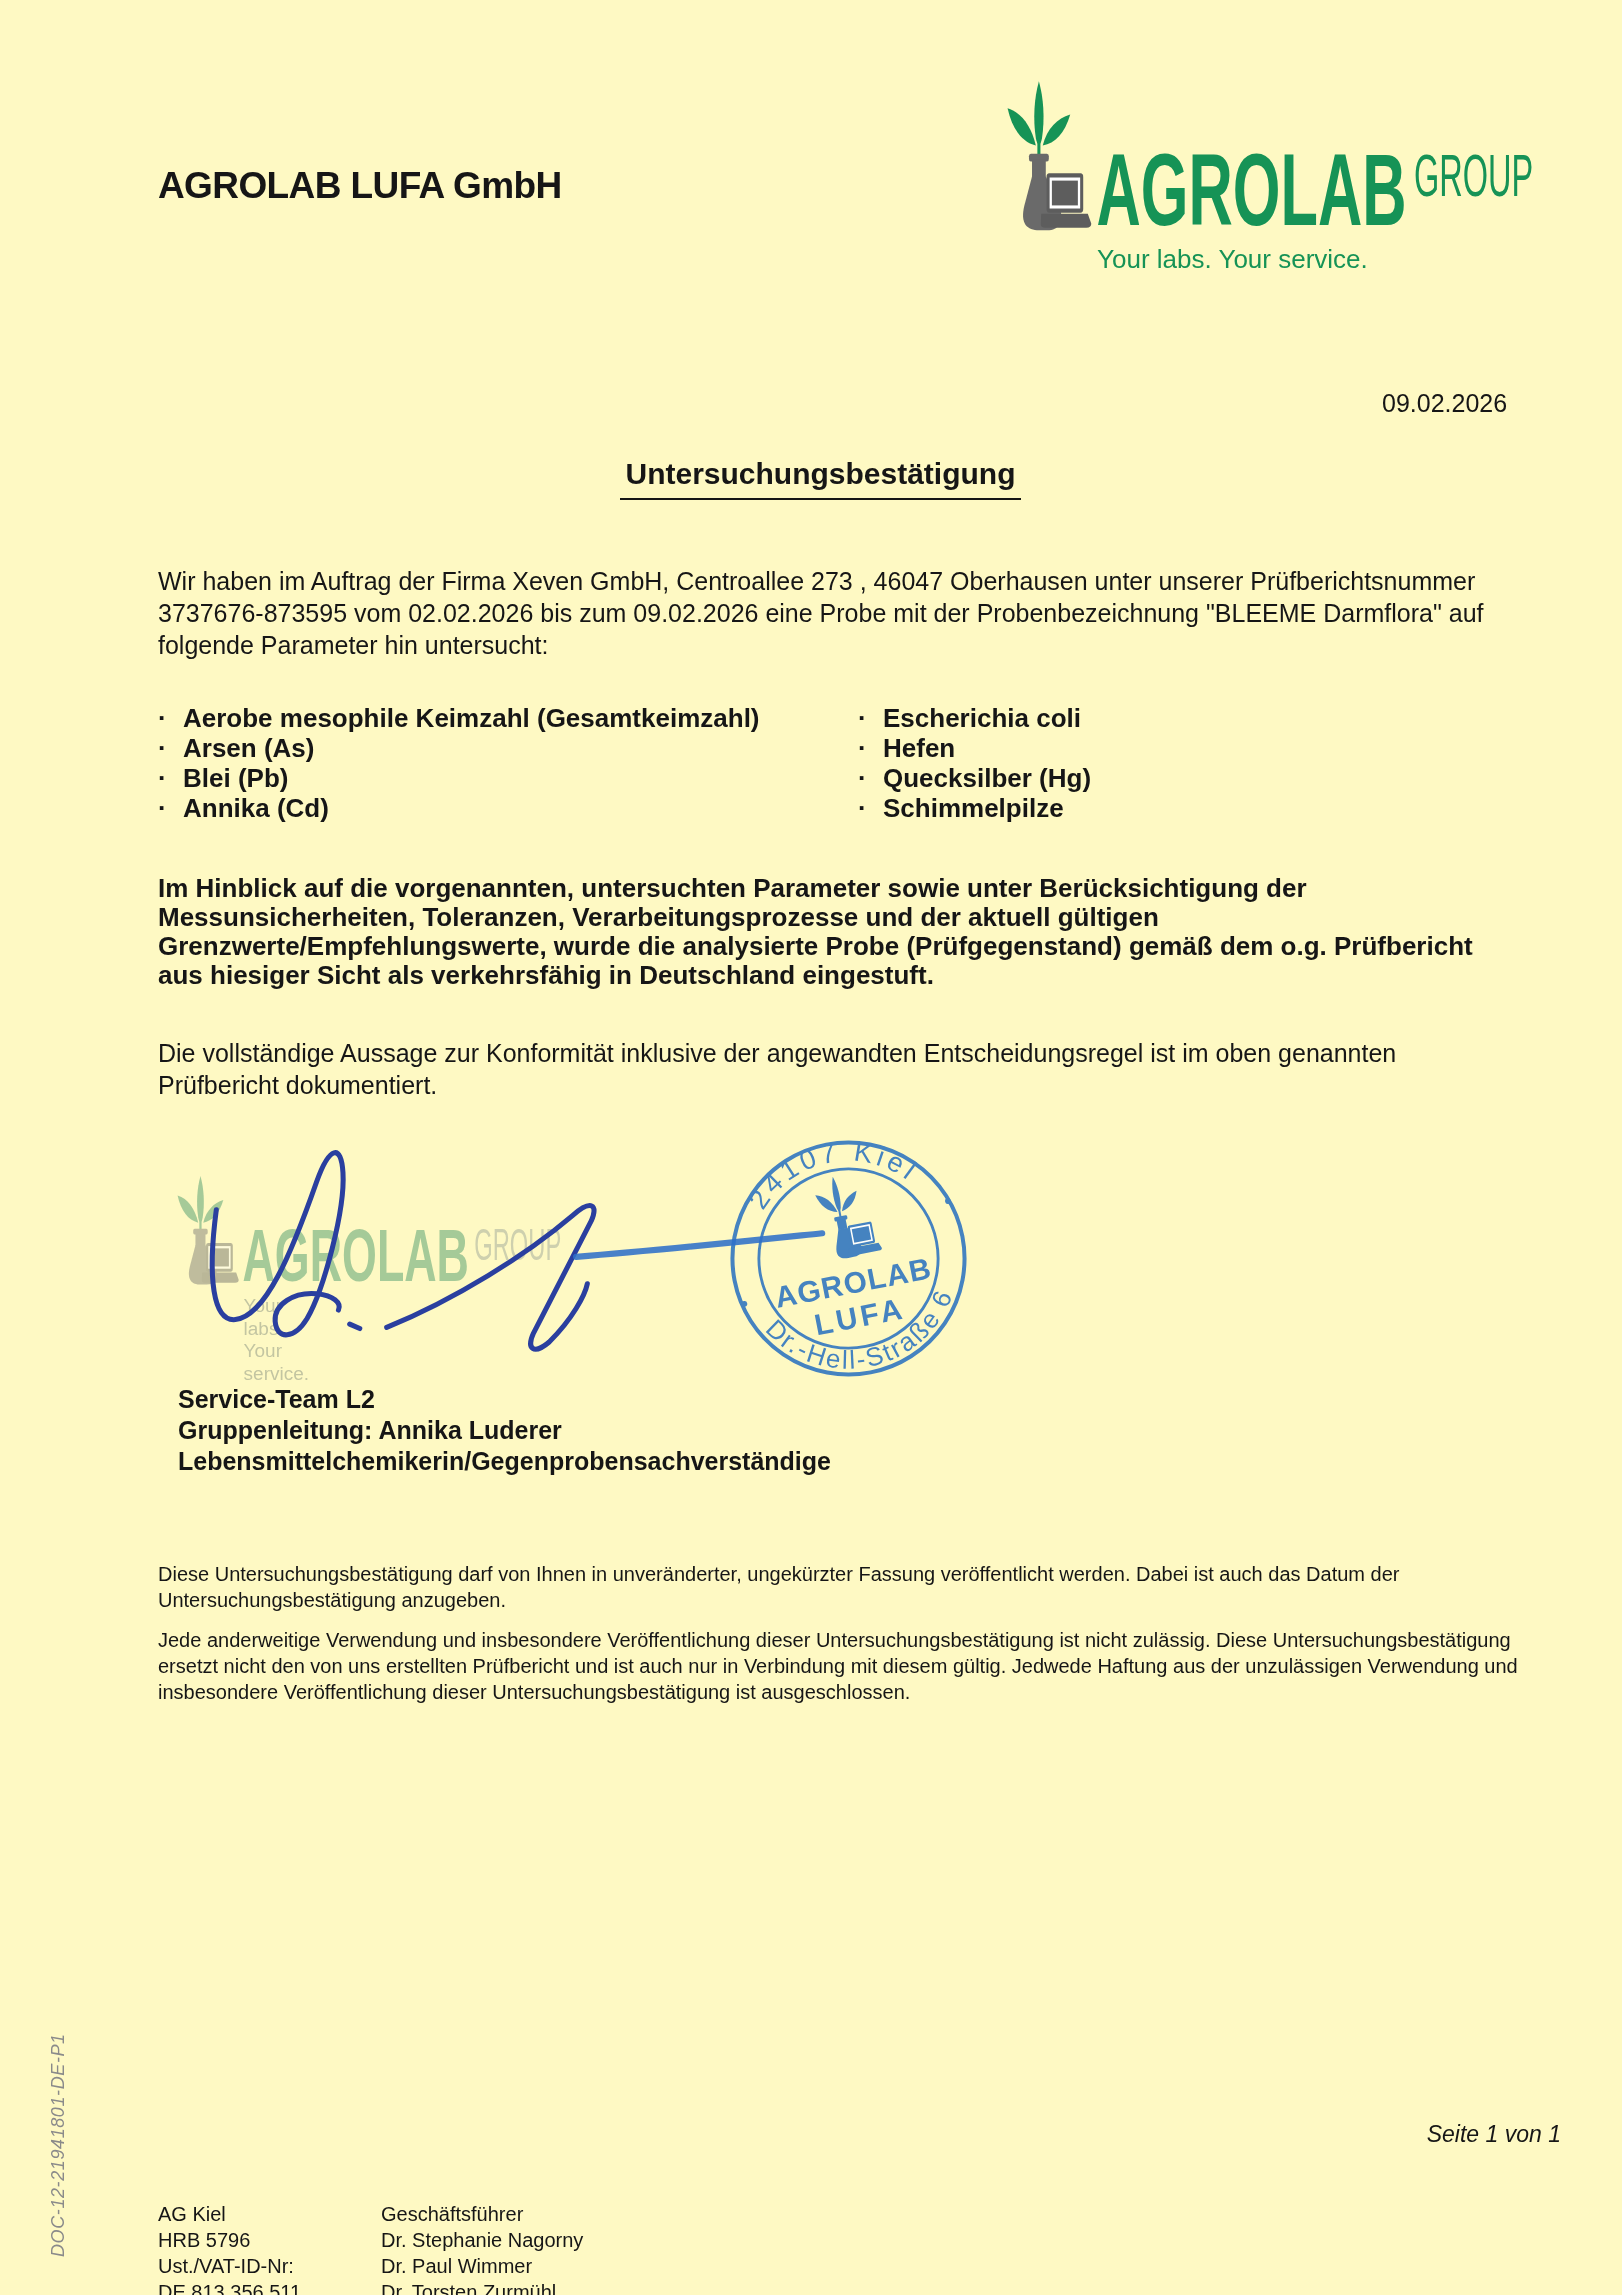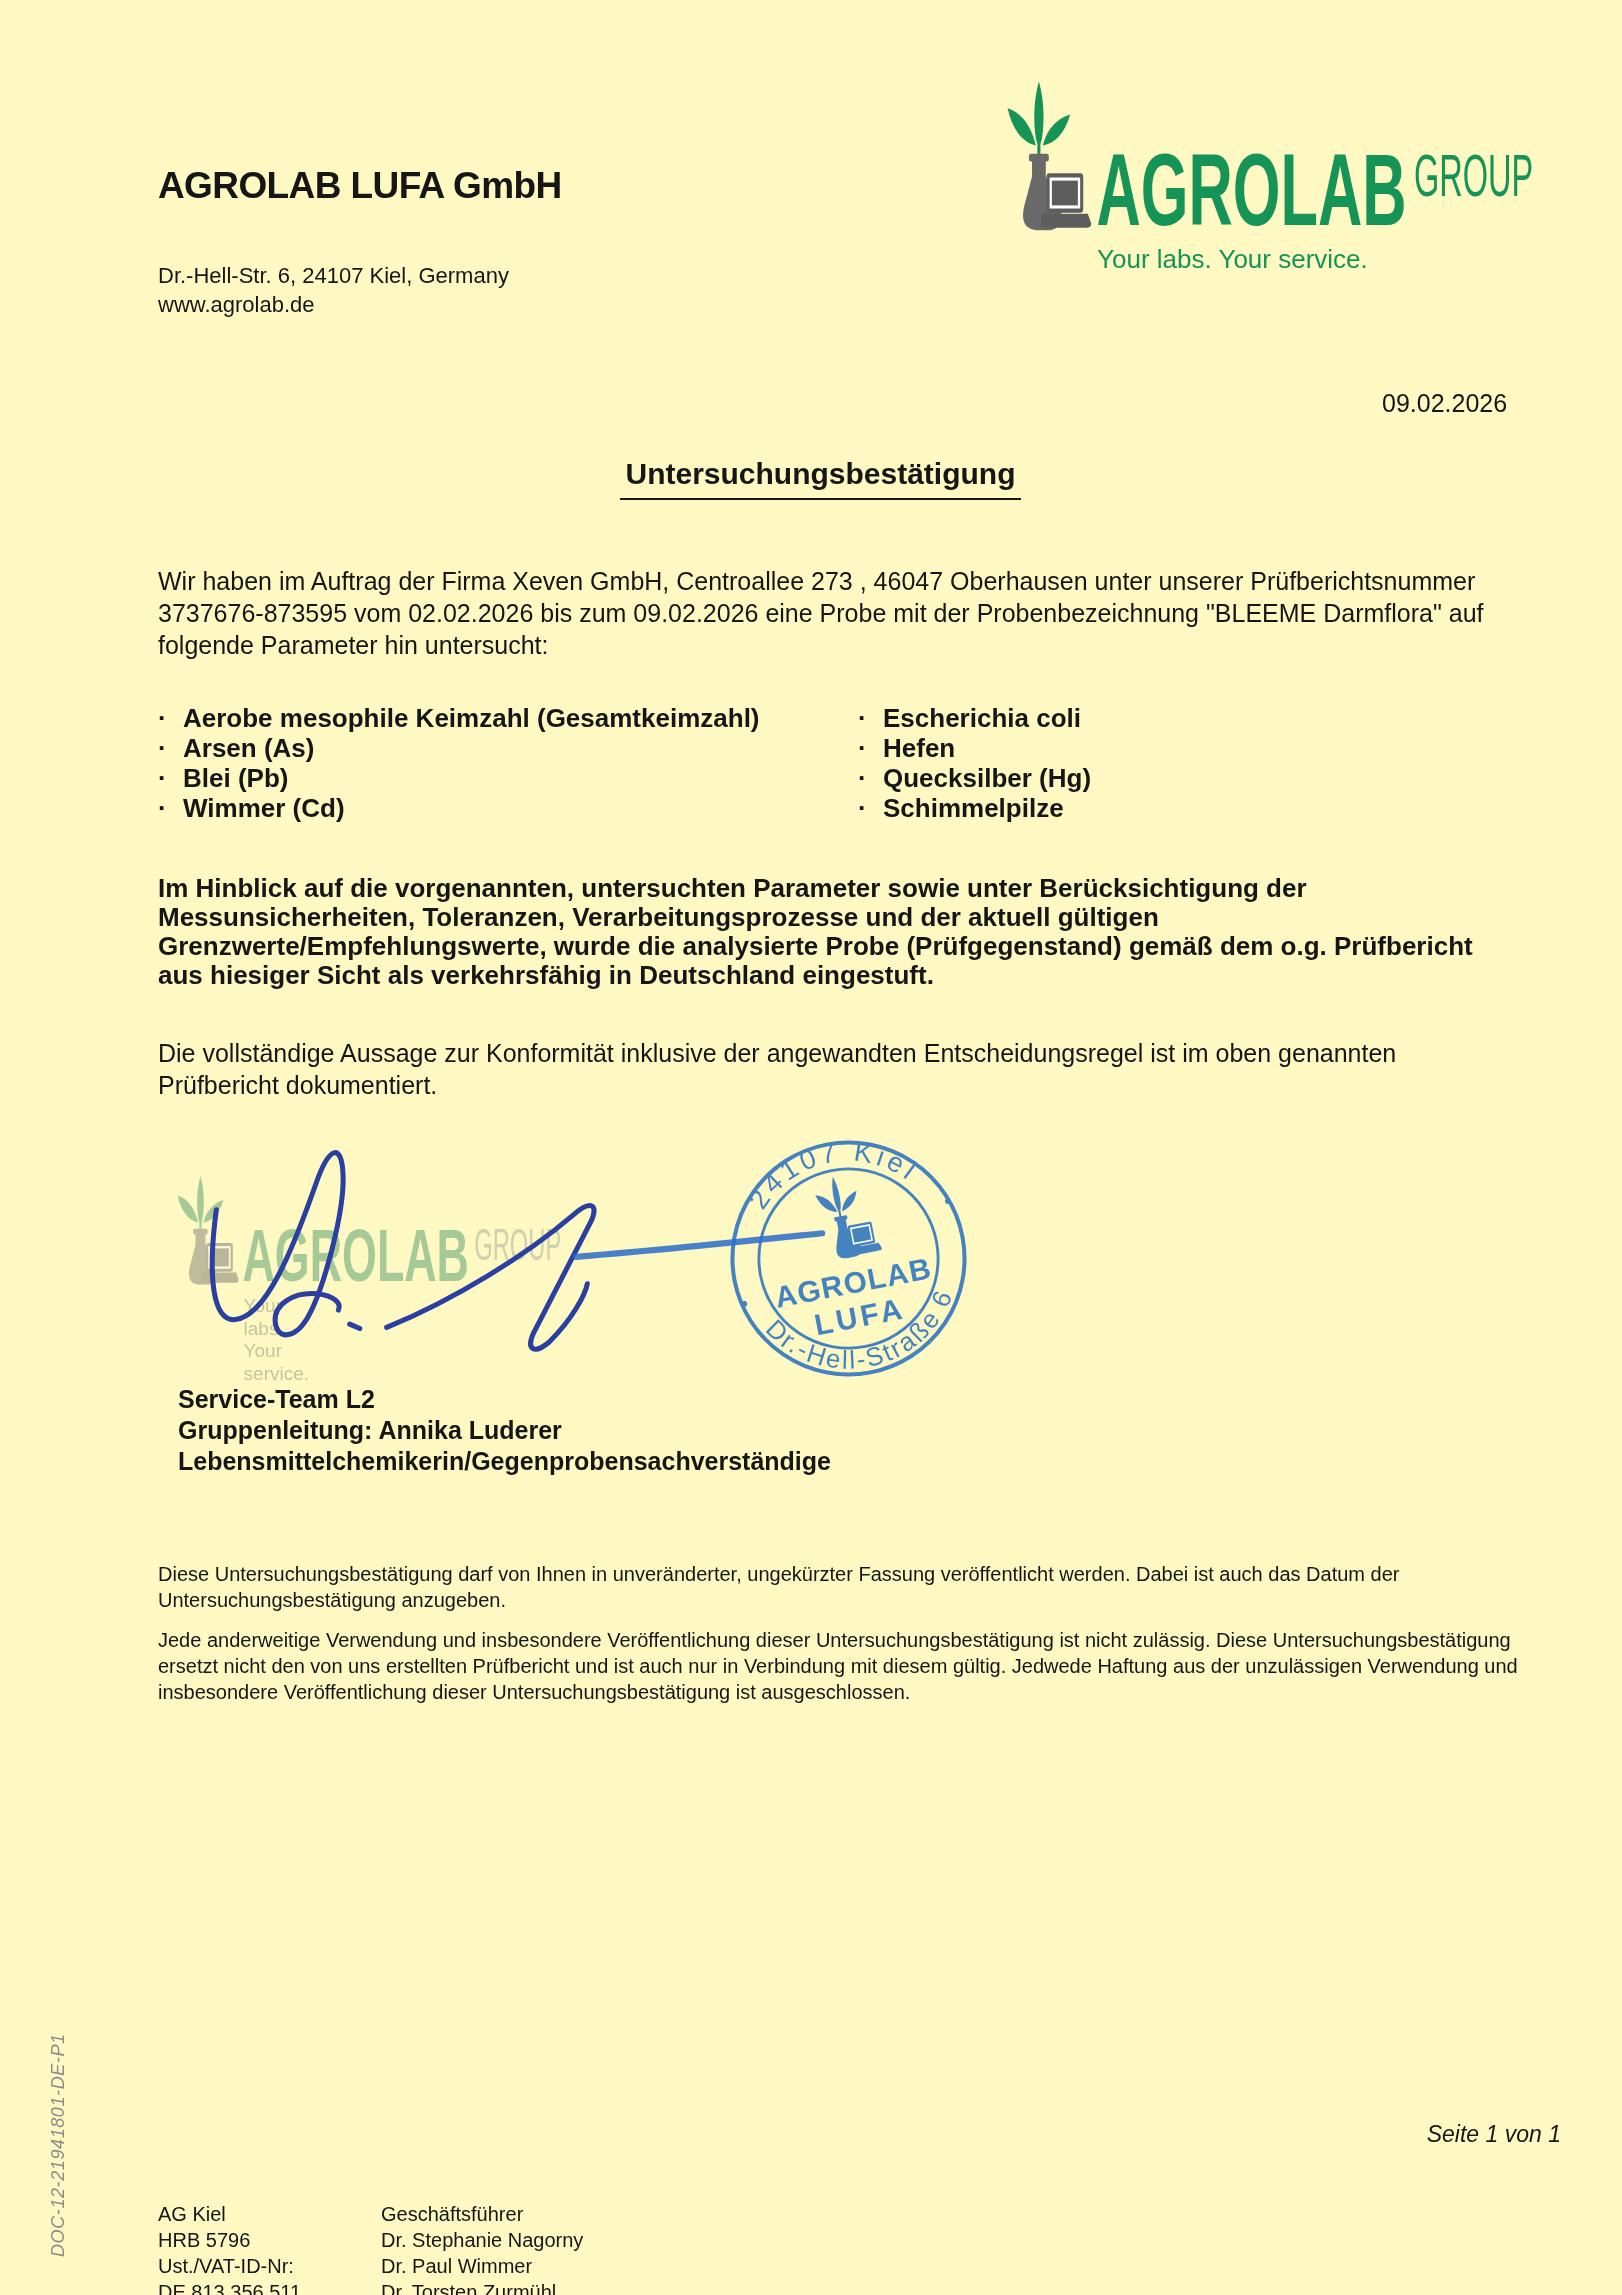--- a/index.html
+++ b/index.html
@@ -76,24 +76,20 @@
       <rect x="150" y="186" width="96" height="76" rx="7" fill="var(--laptop,#5d5d5d)"></rect>
       <rect x="161" y="197" width="74" height="54" fill="none" stroke="#ffffff" stroke-width="6"></rect>
       <path d="M136,264 L258,264 L267,283 Q268,291 254,291 L147,291 Q133,291 135,283 Z" fill="var(--laptop,#5d5d5d)"></path>
     </g>
   </defs>
 </svg>
 
 <div class="page" style="--green:#169356">
 
   <div class="abs company-name">AGROLAB LUFA GmbH</div>
-  <div class="abs address">
-    <div>Dr.-Hell-Str. 6, 24107 Kiel, Germany</div>
-    <div>www.agrolab.de</div>
-  </div>
 
   <svg class="abs logo-main" viewBox="0 0 1100 320">
     <g>
       <use href="#flaskplant" transform="translate(20,2) scale(0.68,0.92)"></use>
     </g>
     <text x="211" y="265" font-size="182" font-weight="bold" fill="#169356" textLength="552" lengthAdjust="spacingAndGlyphs">AGROLAB</text>
     <text x="776" y="214" font-size="106" fill="#169356" textLength="212" lengthAdjust="spacingAndGlyphs">GROUP</text>
   </svg>
   <div class="abs logo-tagline">Your labs. Your service.</div>
 
@@ -102,21 +98,21 @@
   <div class="abs doc-title-wrap">
     <span class="doc-title">Untersuchungsbestätigung</span>
   </div>
 
   <div class="abs intro">Wir haben im Auftrag der Firma Xeven GmbH, Centroallee 273 , 46047 Oberhausen unter unserer Prüfberichtsnummer 3737676-873595 vom 02.02.2026 bis zum 09.02.2026 eine Probe mit der Probenbezeichnung "BLEEME Darmflora" auf folgende Parameter hin untersucht:</div>
 
   <div class="abs param-col param-left">
     <div class="item"><span class="blt">·</span><span>Aerobe mesophile Keimzahl (Gesamtkeimzahl)</span></div>
     <div class="item"><span class="blt">·</span><span>Arsen (As)</span></div>
     <div class="item"><span class="blt">·</span><span>Blei (Pb)</span></div>
-    <div class="item"><span class="blt">·</span><span>Wimmer (Cd)</span></div>
+    <div class="item"><span class="blt">·</span><span>Annika (Cd)</span></div>
   </div>
   <div class="abs param-col param-right">
     <div class="item"><span class="blt">·</span><span>Escherichia coli</span></div>
     <div class="item"><span class="blt">·</span><span>Hefen</span></div>
     <div class="item"><span class="blt">·</span><span>Quecksilber (Hg)</span></div>
     <div class="item"><span class="blt">·</span><span>Schimmelpilze</span></div>
   </div>
 
   <div class="abs assessment">Im Hinblick auf die vorgenannten, untersuchten Parameter sowie unter Berücksichtigung der Messunsicherheiten, Toleranzen, Verarbeitungsprozesse und der aktuell gültigen Grenzwerte/Empfehlungswerte, wurde die analysierte Probe (Prüfgegenstand) gemäß dem o.g. Prüfbericht aus hiesiger Sicht als verkehrsfähig in Deutschland eingestuft.</div>
 

